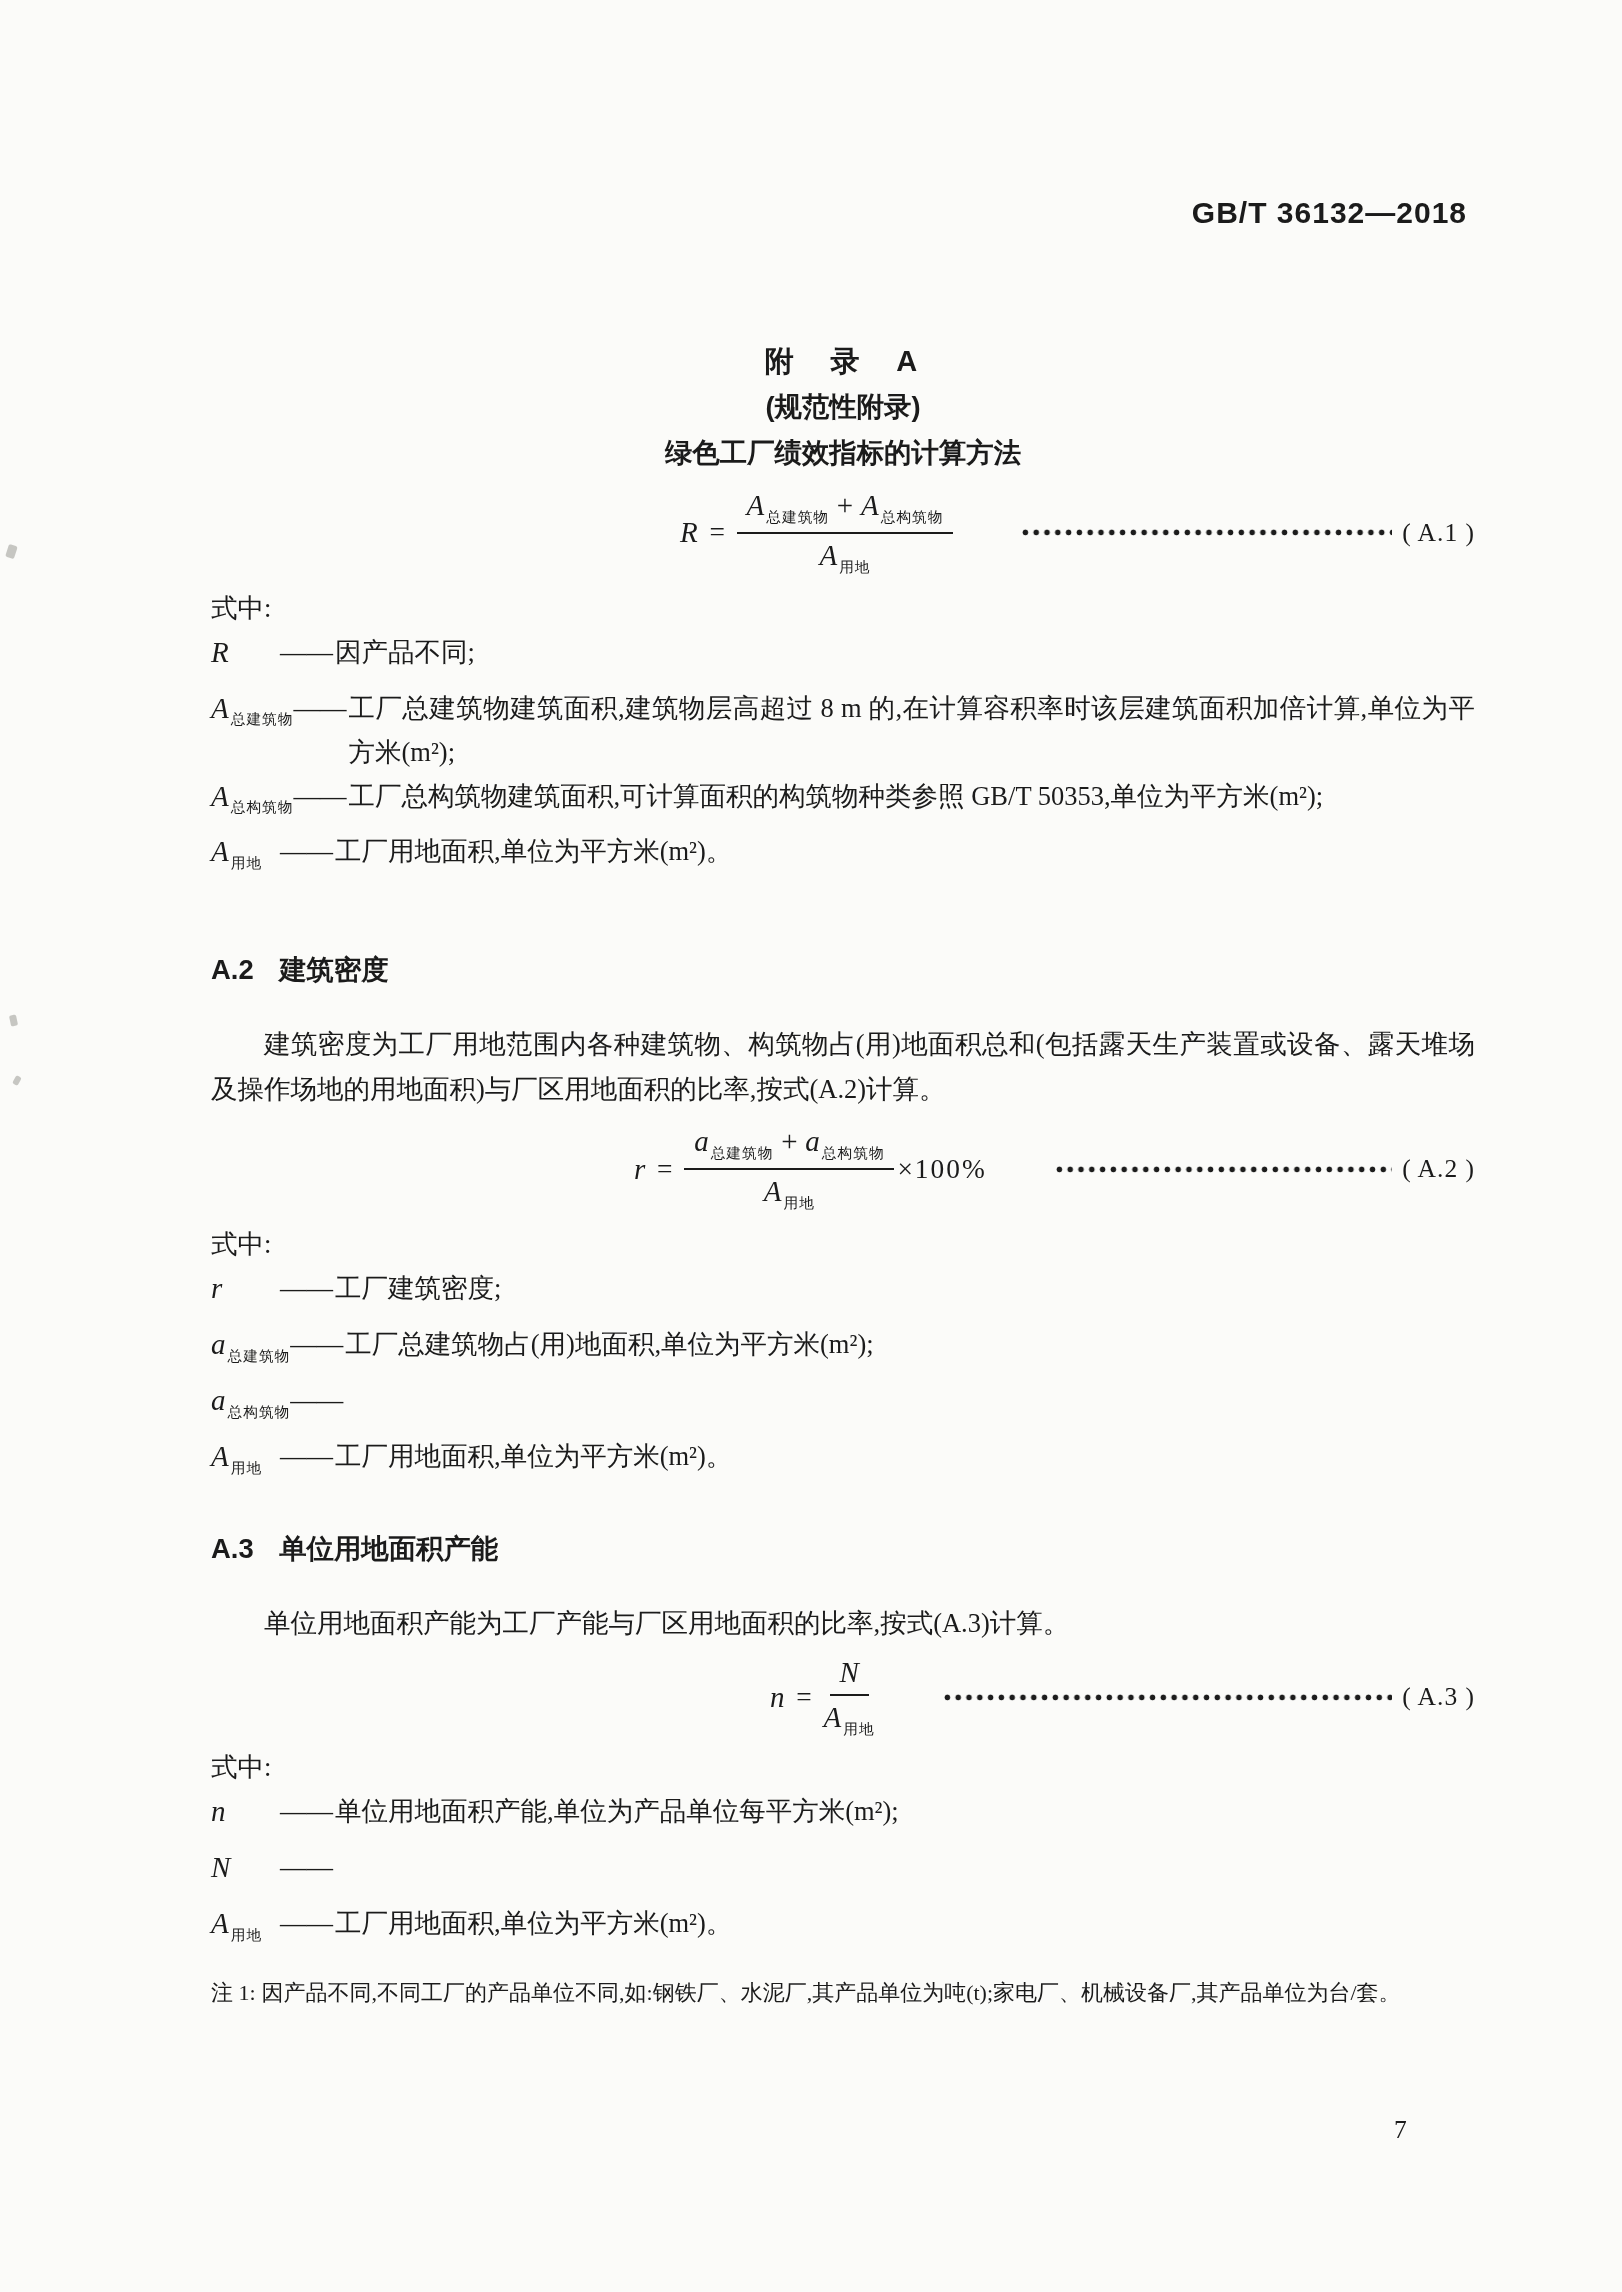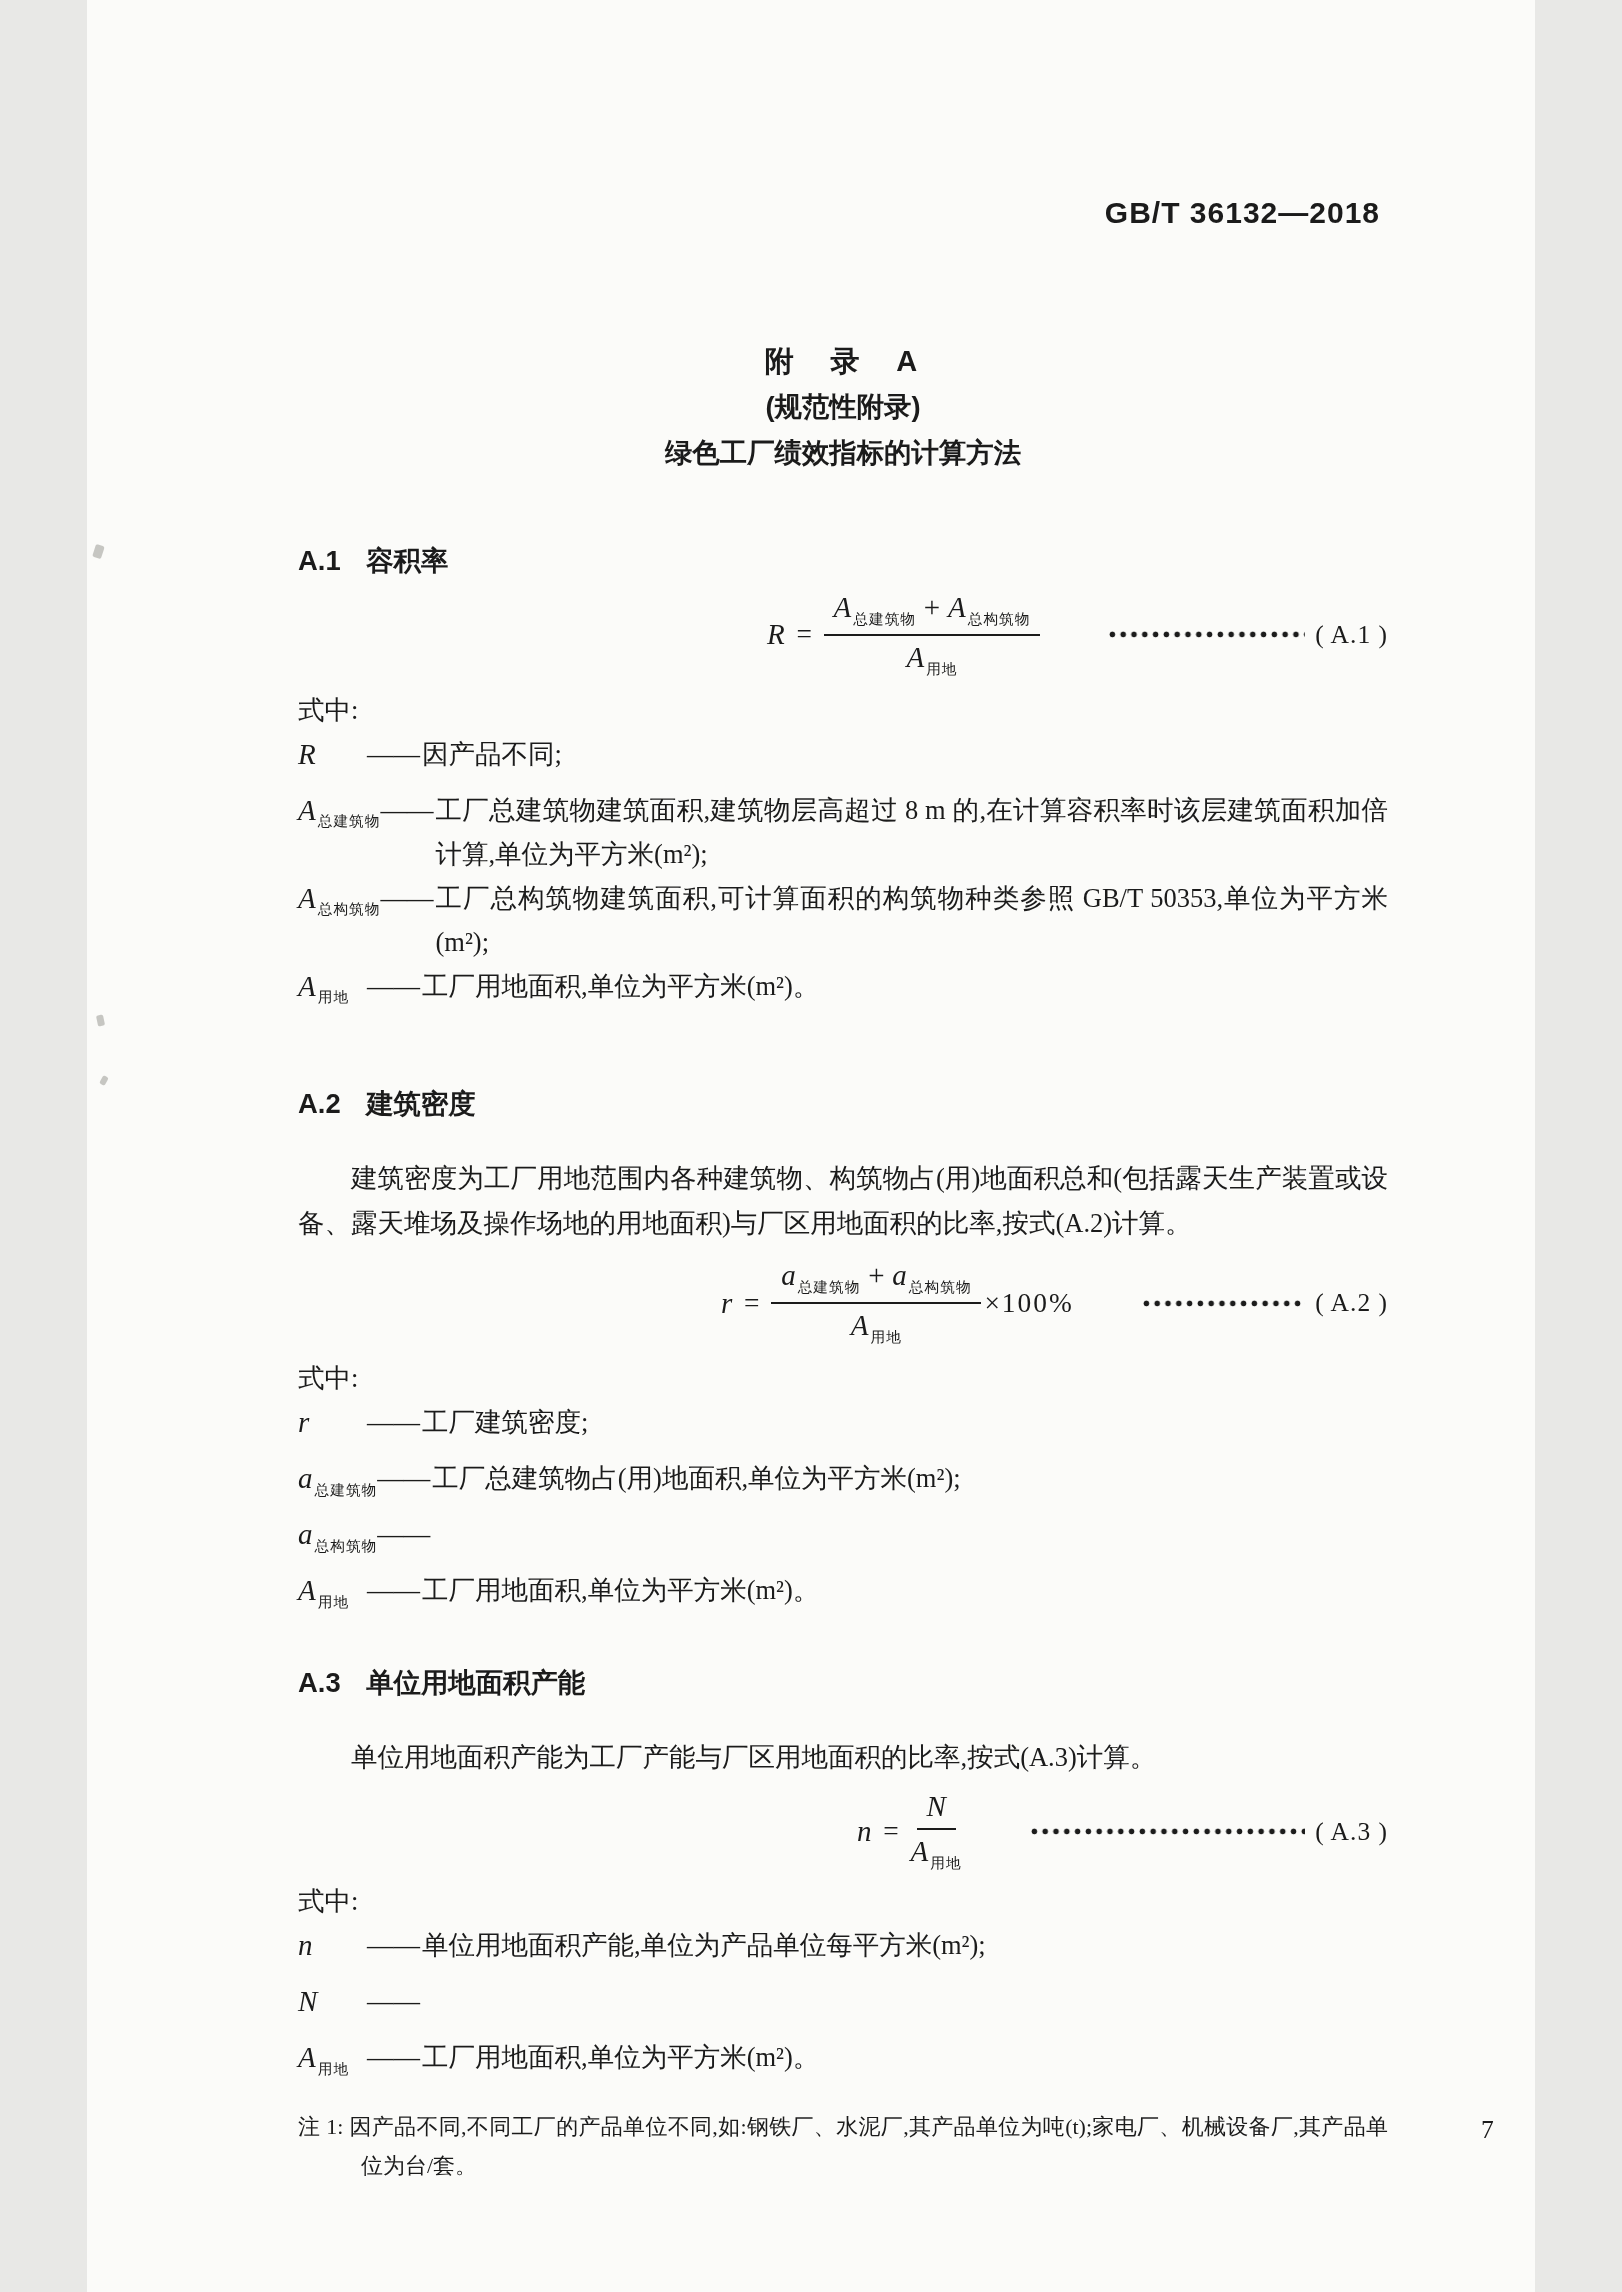--- a/index.html
+++ b/index.html
@@ -1,19 +1,19 @@
 <!DOCTYPE html>
 <html><head>
 <meta charset="utf-8">
 <style>
   html,body{margin:0;padding:0;}
   body{background:#e8e8e6;}
   .page{
     position:relative;
-    width:1448px;height:2293px;
+    width:1622px;height:2293px;
     margin:0 auto;
     background:#fbfbf9;
     color:#1b1b1b;
     font-family:"Liberation Serif","DejaVu Serif",serif;
     font-size:26.5px;
     overflow:hidden;
   }
   .doc-number{
     position:absolute;top:196px;right:155px;
     font-family:"Liberation Sans","DejaVu Sans",sans-serif;
@@ -87,23 +87,20 @@
 
   <div class="content">
 
     <div class="title-block">
       <div class="title-line1">附　录　A</div>
       <div class="title-line2">(规范性附录)</div>
       <div class="title-line3">绿色工厂绩效指标的计算方法</div>
     </div>
 
     <div class="sec sec1">
-      <div class="sec-heading">
-        <span class="hnum">A.1</span><span>容积率</span>
-      </div>
 
       <div class="formula-row f1" style="padding-left:469px;">
         <span class="eq">
           <span class="var">R</span>
           <span class="eqsign">=</span>
           <span class="frac">
             <span class="num"><span class="var">A</span><sub>总建筑物</sub><span class="plus">+</span><span class="var">A</span><sub>总构筑物</sub></span>
             <span class="den"><span class="var">A</span><sub>用地</sub></span>
           </span>
         </span>

